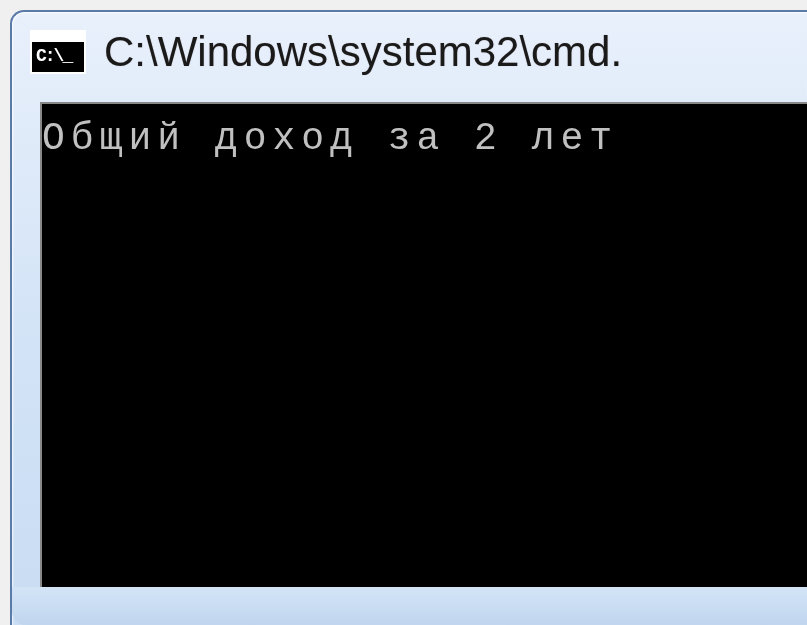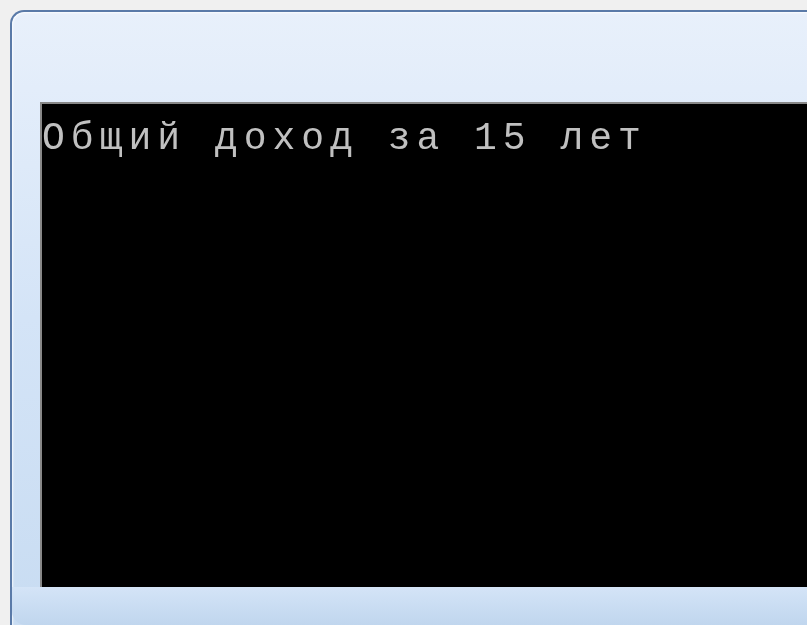--- a/index.html
+++ b/index.html
@@ -95,17 +95,21 @@
       right: 0;
       height: 38px;
       background: linear-gradient(to bottom, #d4e4f7 0%, #c0d6ee 100%);
       border-bottom-left-radius: 14px;
     }
   </style>
 </head>
 <body>
 
 <div class="window">
+  <div class="titlebar">
+    <div class="app-icon"></div>
+    <div class="title-text">C:\Windows\system32\cmd.</div>
+  </div>
   <div class="console-area">
-    <div class="console-line">Общий доход за 15 лет</div>
+    <div class="console-line">Общий доход за 2 лет</div>
   </div>
   <div class="window-bottom"></div>
 </div>
 
 </body></html>

